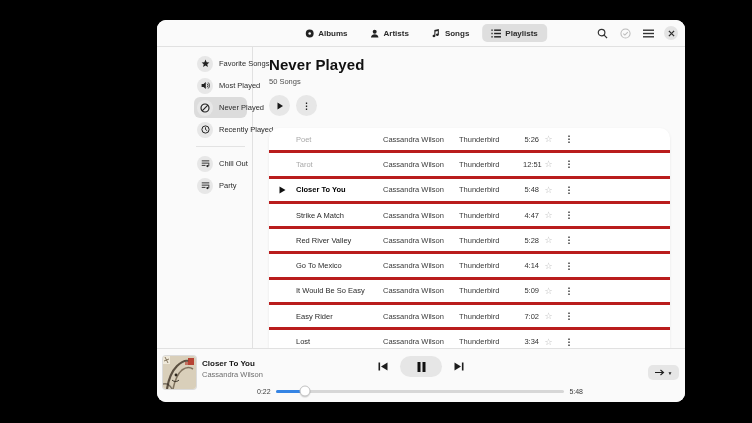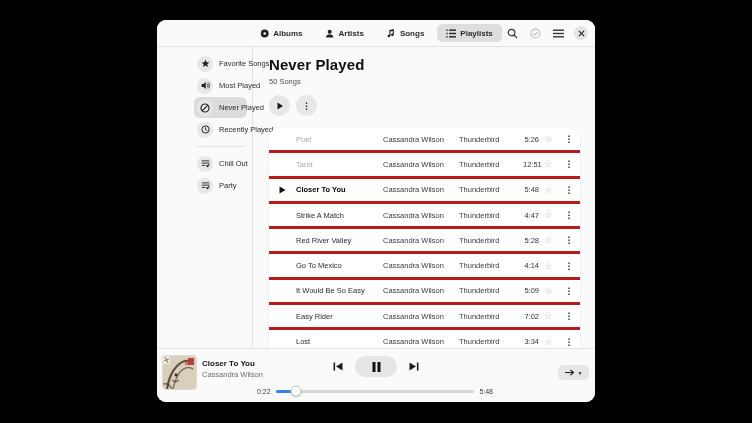--- a/index.html
+++ b/index.html
@@ -1,20 +1,20 @@
 <!DOCTYPE html>
 <html><head>
 <meta charset="utf-8">
 <style>
   * { margin:0; padding:0; box-sizing:border-box; }
   html,body { width:752px; height:423px; background:#000; overflow:hidden;
               font-family:"Liberation Sans", sans-serif; }
   .stage { position:relative; width:752px; height:423px; background:#000; }
 
-  .window { position:absolute; left:157px; top:20px; width:438px; height:382px;
+  .window { position:absolute; left:157px; top:20px; width:528px; height:382px;
             background:#fafafa; border-radius:9px; overflow:hidden;
             box-shadow:0 4px 18px rgba(0,0,0,.65); display:flex; flex-direction:column; }
 
   
   .headerbar { height:27px; flex:0 0 27px; background:#fafafa; border-bottom:1px solid #e1e1e1;
                display:flex; align-items:center; position:relative; }
   .tabs { position:absolute; left:50%; top:50%; transform:translate(-50%,-50%);
           display:flex; align-items:center; gap:4px; }
   .tab { display:flex; align-items:center; gap:4px; padding:4px 9px; border-radius:5px;
          font-size:8px; font-weight:bold; color:#2b2b2b; cursor:default; white-space:nowrap; }

